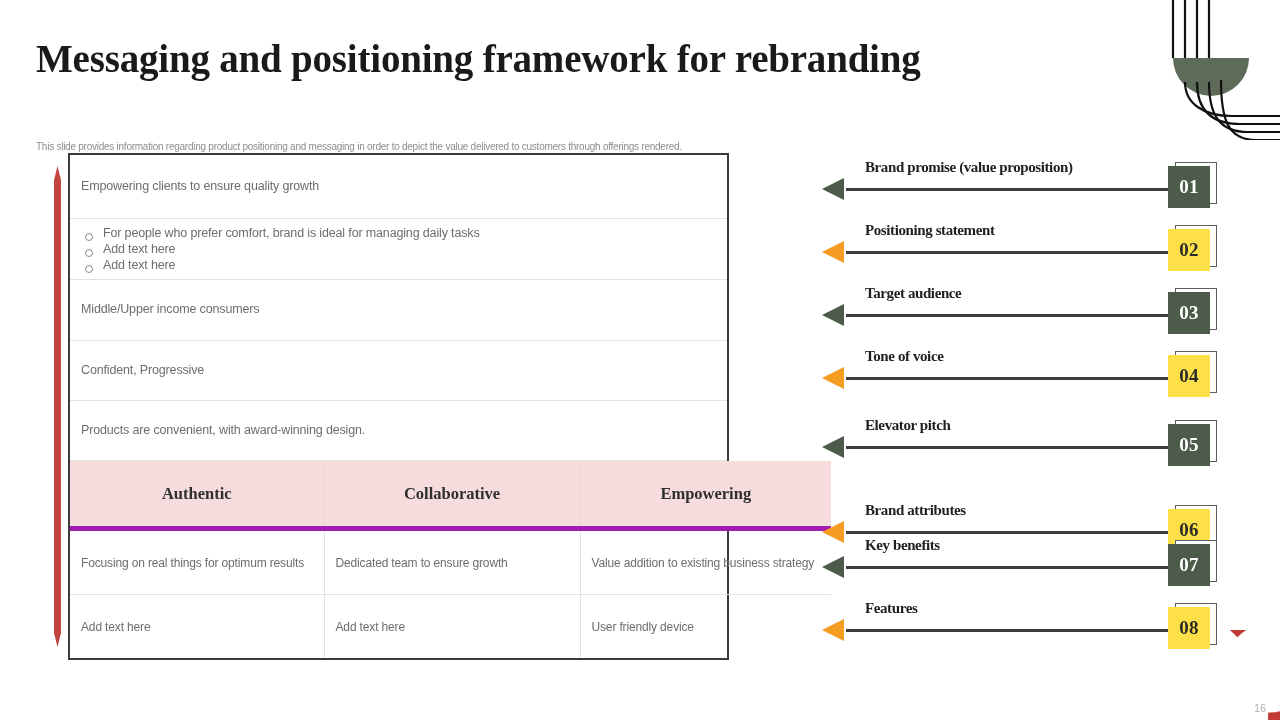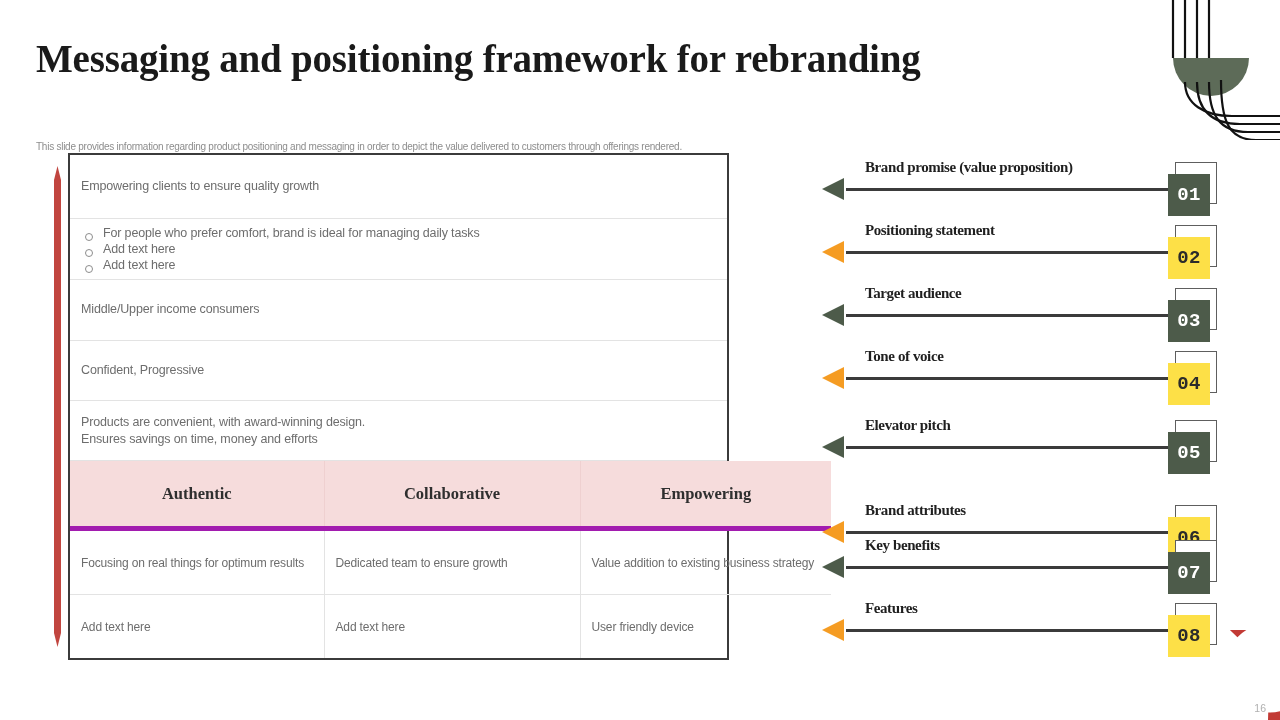--- a/index.html
+++ b/index.html
@@ -198,28 +198,28 @@
     top: 0;
     width: 42px;
     height: 42px;
     border: 1.5px solid #5e5e5e;
     box-sizing: border-box;
     background: #ffffff;
   }
   .badge-fill {
     position: absolute;
     left: 0;
-    top: 12px;
+    top: 4px;
     width: 42px;
     height: 42px;
     background: #4d5b4a;
     display: flex;
     align-items: center;
     justify-content: center;
-    font-family: Liberation Mono, monospace;
+    font-family: Liberation Serif, serif;
     font-size: 19px;
     font-weight: 700;
     color: #ffffff;
     letter-spacing: 0.3px;
   }
   .ritem.orange .badge-fill {
     background: #fde047;
     color: #2b2b2b;
   }
 
@@ -309,21 +309,20 @@
       <div class="prow r3">
         <div>Middle/Upper income consumers</div>
       </div>
 
       <div class="prow r4">
         <div>Confident,   Progressive</div>
       </div>
 
       <div class="prow r5">
         <div>Products are convenient, with award-winning  design.</div>
-        <div>Ensures savings on time, money and efforts</div>
       </div>
 
       <table class="ptable">
         <colgroup>
             <col class="c1">
             <col class="c2">
             <col class="c3">
           </colgroup>
         <thead>
           <tr>

